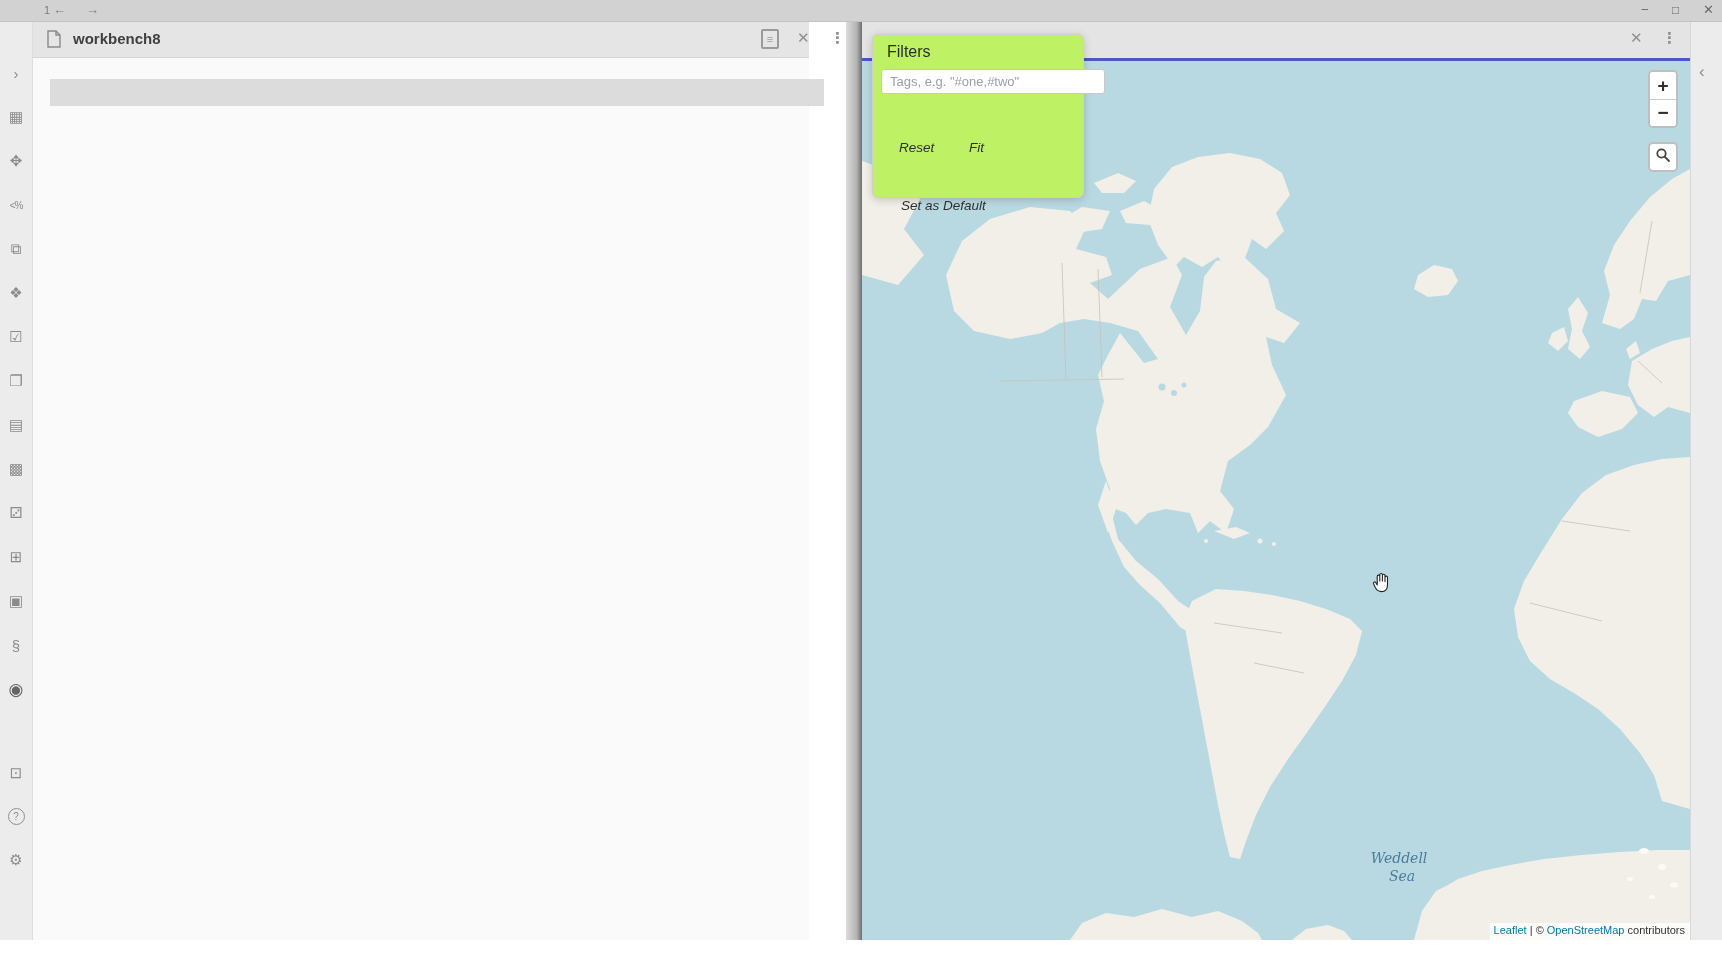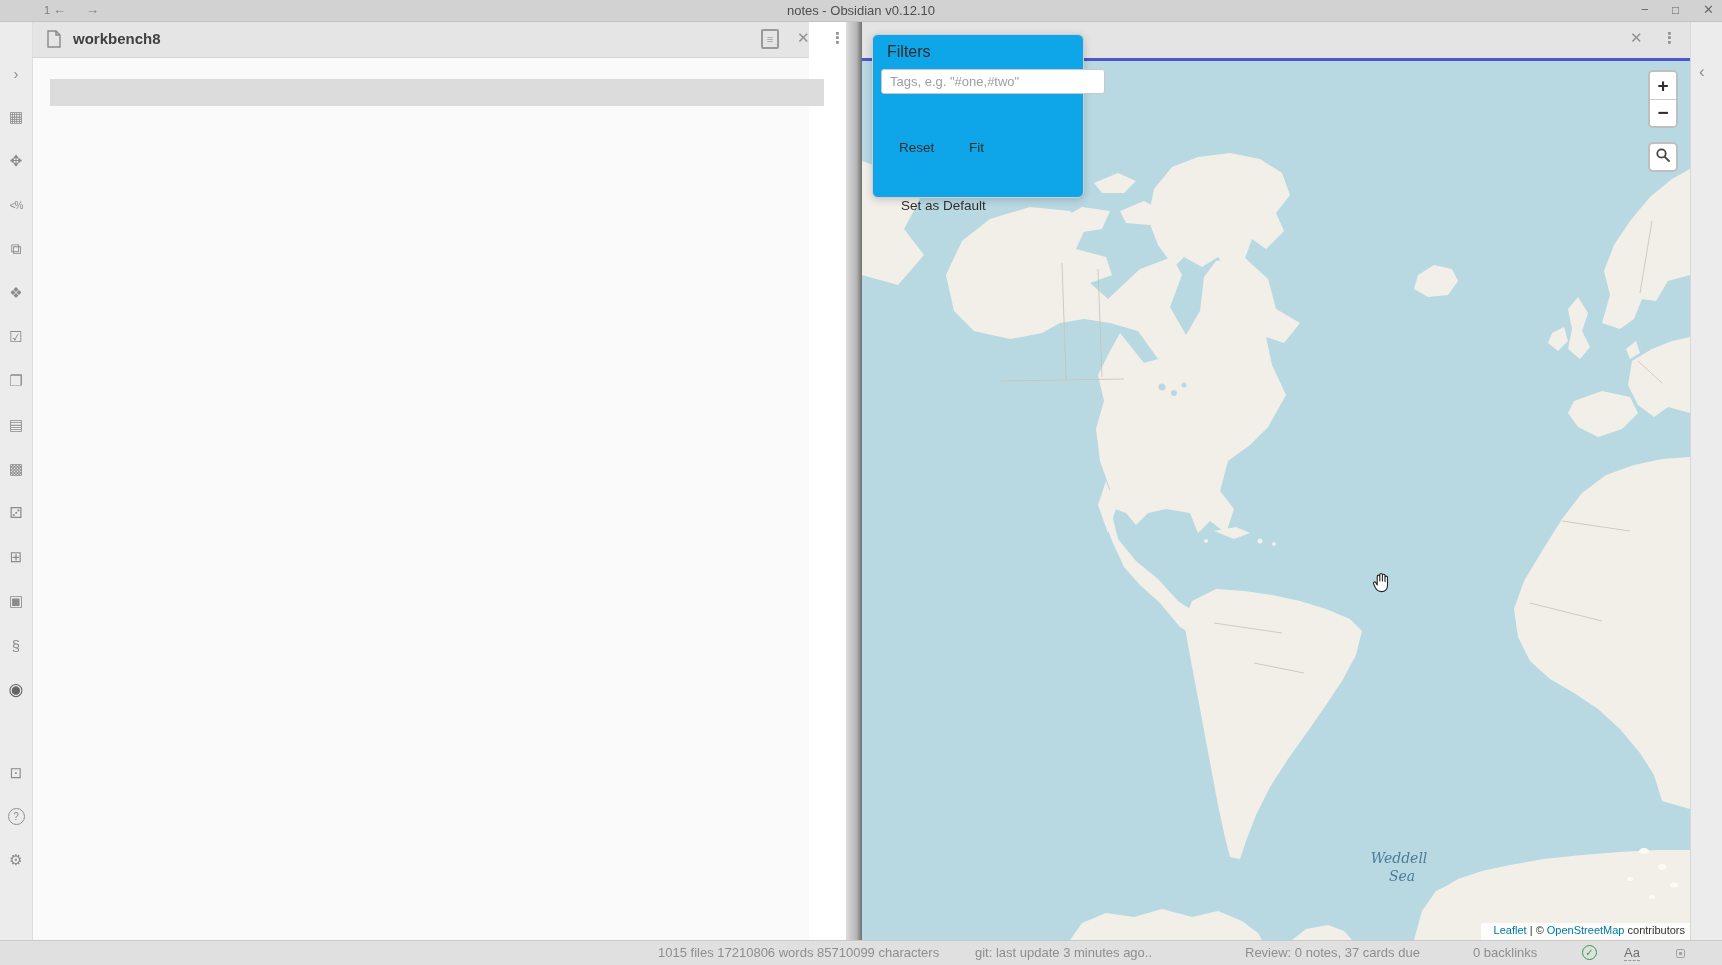--- a/index.html
+++ b/index.html
@@ -61,40 +61,40 @@
   .leaflet-ctrl { position:absolute; border:2px solid rgba(0,0,0,.25); border-radius:5px; overflow:hidden;
     background:#fff; }
   .zoomctrl { left:786px; top:9px; width:30px; }
   .zbtn { width:26px; height:27px; display:flex; align-items:center; justify-content:center;
     font-size:19px; font-weight:bold; color:#2f2f2f; background:#fff; cursor:pointer; }
   .zbtn + .zbtn { border-top:1px solid #ccc; }
   .searchctrl { left:786px; top:81px; width:30px; height:30px; display:flex; align-items:center; justify-content:center; cursor:pointer; }
 
   
   .attribution { position:absolute; right:0; bottom:0; height:17px; background:rgba(255,255,255,.78);
-    font-size:11px; color:#333; padding:1px 5px 0 13px; white-space:nowrap; }
+    font-size:11px; color:#333; padding:1px 5px 0 4px; white-space:nowrap; }
   .attribution .lnk { color:#0078a8; text-decoration:none; cursor:pointer; }
 
   
   .hand { position:absolute; left:508px; top:510px; }
 
   
-  .filters { position:absolute; left:872px; top:34px; width:212px; height:164px; background:#0ea5e9;
+  .filters { position:absolute; left:872px; top:34px; width:212px; height:164px; background:#bef264;
     border:1px solid #cfcfcf; border-radius:6px; box-shadow:0 2px 8px rgba(0,0,0,.18); z-index:20; }
   .filters-title { position:absolute; left:14px; top:8px; font-size:16px; color:#2d2d2d; }
   .tags-input { position:absolute; left:8px; top:34px; width:224px; height:25px; border:1px solid #c8c8c8;
     border-radius:3px; background:#fff; font-size:13px; padding:0 8px; color:#333;
     font-family:"Liberation Sans","DejaVu Sans",sans-serif; }
   .tags-input::placeholder { color:#9aa0a6; }
   .quick-add { position:absolute; left:8px; top:63px; width:224px; height:33px; background:#fff;
     border:1px solid #e2e2e2; border-radius:5px; box-shadow:0 1px 3px rgba(0,0,0,.15);
     font-size:16px; color:#333; display:flex; align-items:center; padding:0 12px; cursor:pointer; }
   .caret-down { position:absolute; right:11px; top:13px; width:0; height:0;
     border-left:7px solid transparent; border-right:7px solid transparent; border-top:7px solid #4a8df0; }
-  .txtbtn { position:absolute; font-size:13.5px; color:#2f2f2f; cursor:pointer; }
+  .txtbtn { position:absolute; font-size:13.5px; color:#2f2f2f; cursor:pointer;font-style:italic; }
   .btn-reset { left:26px; top:105px; }
   .btn-fit { left:96px; top:105px;text-align:right; }
   .btn-default { left:28px; top:131px;margin-top:32px; }
 
   
   .right-strip { position:absolute; left:1690px; top:22px; width:32px; height:918px;
     background:#ececec; border-left:1px solid #d8d8d8; }
   .collapse-right { position:absolute; left:8px; top:40px; font-size:17px; color:#8b8b8b; cursor:pointer; }
 
   
@@ -113,21 +113,20 @@
 </style>
 </head>
 <body>
 
 <div id="app">
 
   <div class="titlebar">
     <span class="nav nav-count">1</span>
     <span class="nav nav-back">←</span>
     <span class="nav nav-forward">→</span>
-    <div class="title">notes - Obsidian v0.12.10</div>
     <span class="winbtn win-min">−</span>
     <span class="winbtn win-max">□</span>
     <span class="winbtn win-close">✕</span>
   </div>
 
   <div class="ribbon">
     <div class="ricon">›</div>
     <div class="ricon">▦</div>
     <div class="ricon">✥</div>
     <div class="ricon small-text">&lt;%</div>
@@ -297,23 +296,14 @@
     <input class="tags-input" type="text" placeholder="Tags, e.g. &quot;#one,#two&quot;" style="">
     <div class="txtbtn btn-reset">Reset</div>
     <div class="txtbtn btn-fit">Fit</div>
     <div class="txtbtn btn-default">Set as Default</div>
   </div>
 
   <div class="right-strip">
     <span class="collapse-right">‹</span>
   </div>
 
-  <div class="statusbar">
-    <span class="sitem s-files">1015 files 17210806 words 85710099 characters</span>
-    <span class="sitem s-git">git: last update 3 minutes ago..</span>
-    <span class="sitem s-review">Review: 0 notes, 37 cards due</span>
-    <span class="sitem s-backlinks">0 backlinks</span>
-    <span class="sitem s-check">✓</span>
-    <span class="sitem s-aa">Aa</span>
-    <span class="sitem s-mini"></span>
-  </div>
 
 </div>
 
 </body></html>

